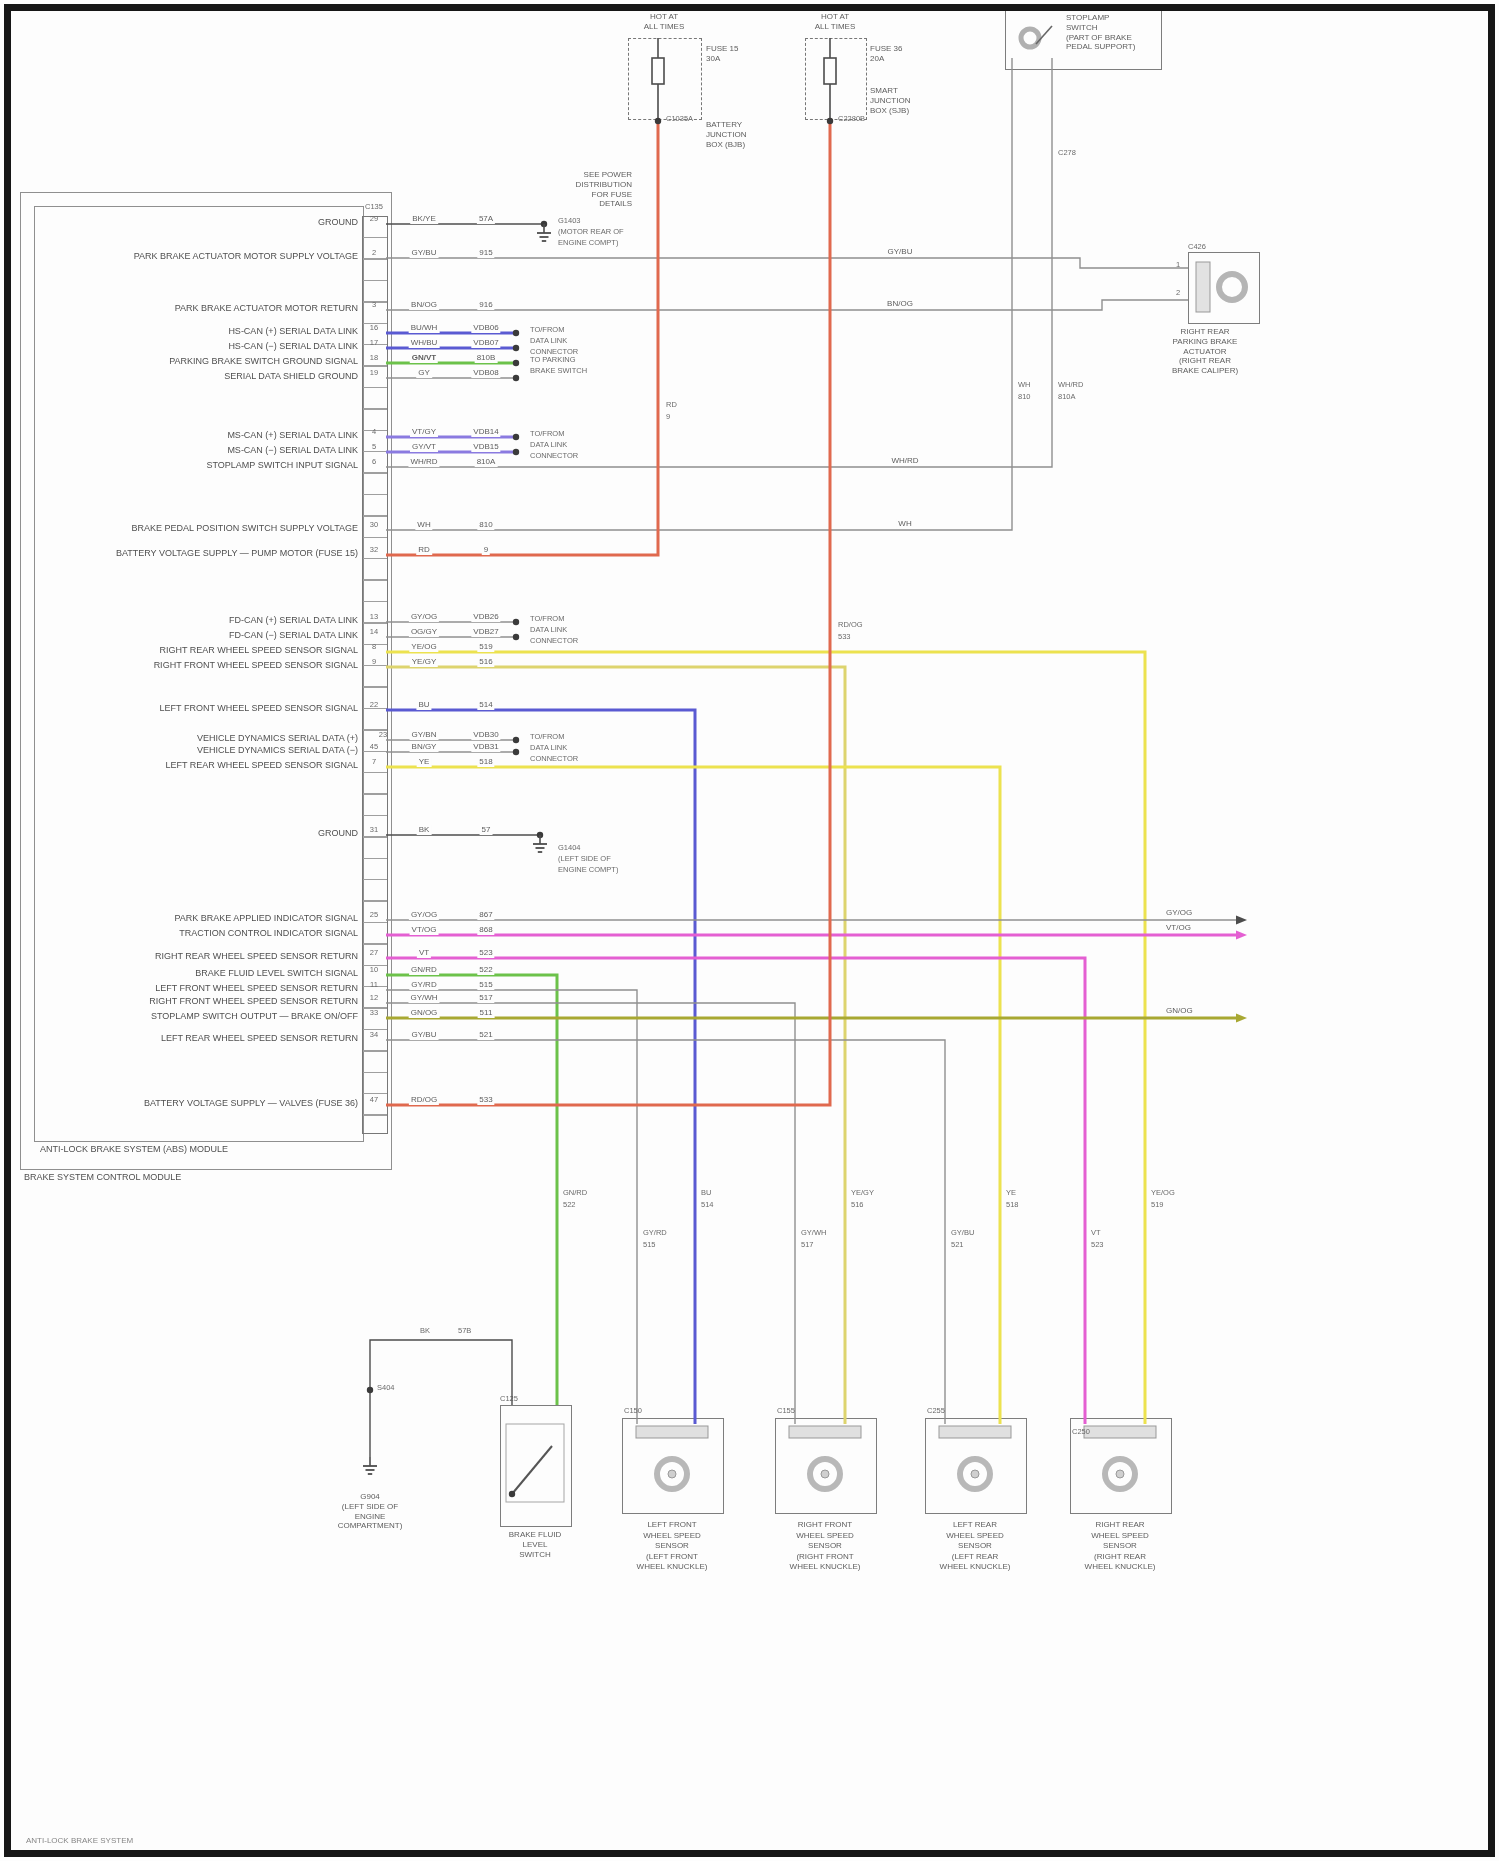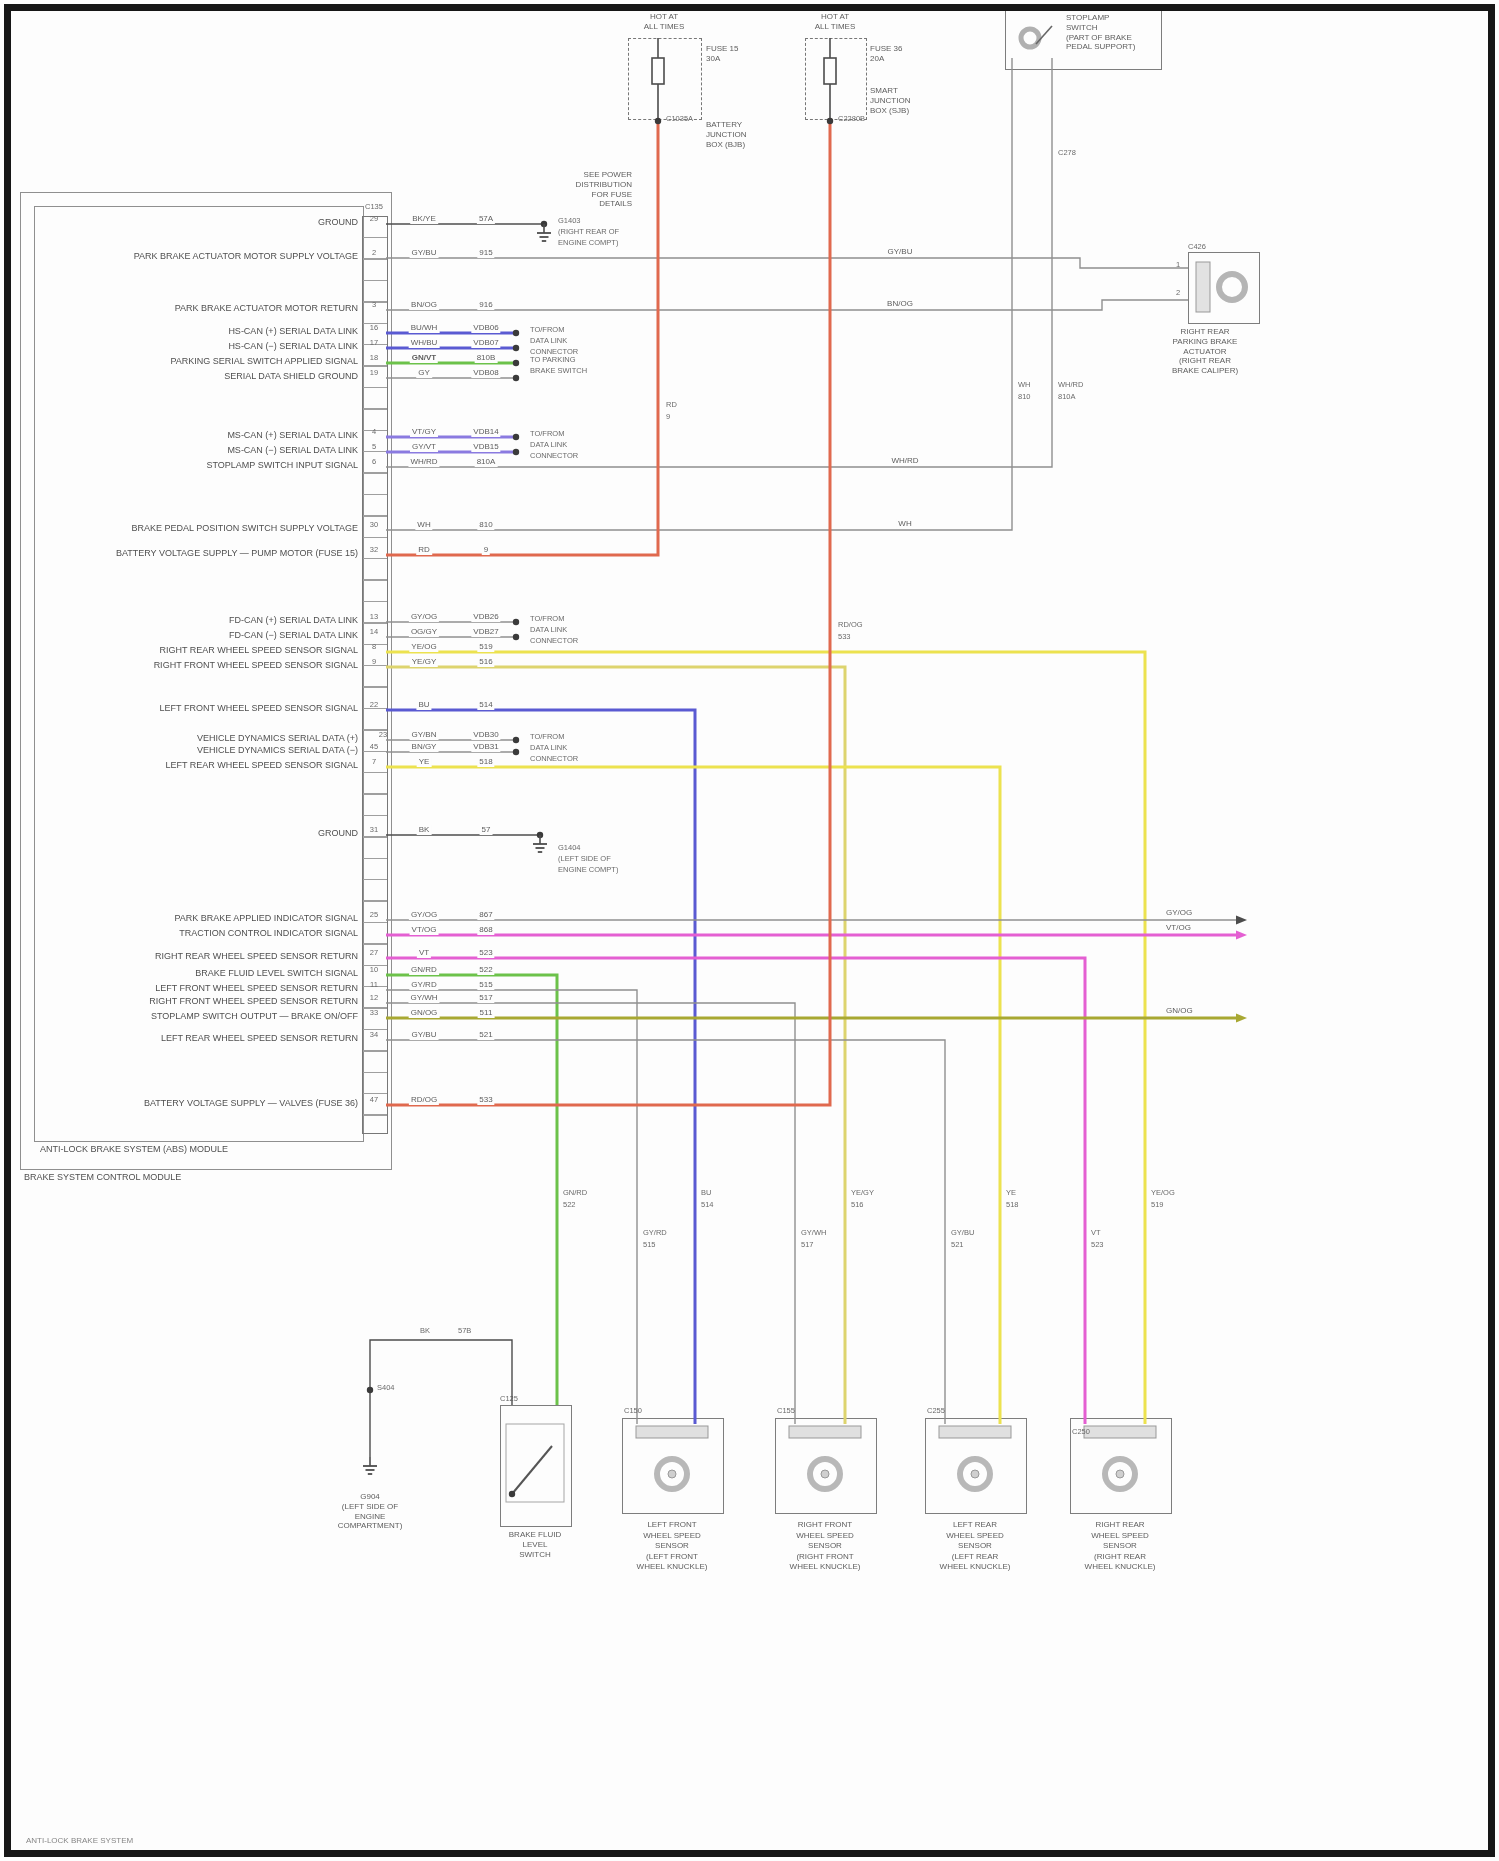--- a/index.html
+++ b/index.html
@@ -154,21 +154,21 @@
       <rect x="1084" y="1426" width="72" height="12" fill="#e0e0e0" stroke="#999" stroke-width="1"></rect>
       <circle cx="1120" cy="1474" r="15" fill="none" stroke="#b8b8b8" stroke-width="6"></circle>
       <circle cx="1120" cy="1474" r="4" fill="#cfcfcf" stroke="#999" stroke-width="1"></circle>
     </svg>
   <div id="labels">
       <div class="t r" style="left: 26px; top: 217px; width: 332px;">GROUND</div>
       <div class="t xs c" style="left: 374px; top: 214px;">29</div>
       <div class="t s c wl" style="left: 424px; top: 214px;">BK/YE</div>
       <div class="t s c wl" style="left: 486px; top: 214px;">57A</div>
       <div class="t xs" style="left: 558px; top: 216px;">G1403</div>
-      <div class="t xs" style="left: 558px; top: 227px;">(RIGHT REAR OF</div>
+      <div class="t xs" style="left: 558px; top: 227px;">(MOTOR REAR OF</div>
       <div class="t xs" style="left: 558px; top: 238px;">ENGINE COMPT)</div>
       <div class="t r" style="left: 26px; top: 251px; width: 332px;">PARK BRAKE ACTUATOR MOTOR SUPPLY VOLTAGE</div>
       <div class="t xs c" style="left: 374px; top: 248px;">2</div>
       <div class="t s c wl" style="left: 424px; top: 248px;">GY/BU</div>
       <div class="t s c wl" style="left: 486px; top: 248px;">915</div>
       <div class="t s c wl" style="left: 900px; top: 247px;">GY/BU</div>
       <div class="t xs" style="left: 1176px; top: 260px;">1</div>
       <div class="t r" style="left: 26px; top: 303px; width: 332px;">PARK BRAKE ACTUATOR MOTOR RETURN</div>
       <div class="t xs c" style="left: 374px; top: 300px;">3</div>
       <div class="t s c wl" style="left: 424px; top: 300px;">BN/OG</div>
@@ -179,21 +179,21 @@
       <div class="t xs c" style="left: 374px; top: 323px;">16</div>
       <div class="t s c wl" style="left: 424px; top: 323px;">BU/WH</div>
       <div class="t s c wl" style="left: 486px; top: 323px;">VDB06</div>
       <div class="t xs" style="left: 530px; top: 325px;">TO/FROM</div>
       <div class="t xs" style="left: 530px; top: 336px;">DATA LINK</div>
       <div class="t xs" style="left: 530px; top: 347px;">CONNECTOR</div>
       <div class="t r" style="left: 26px; top: 341px; width: 332px;">HS-CAN (−) SERIAL DATA LINK</div>
       <div class="t xs c" style="left: 374px; top: 338px;">17</div>
       <div class="t s c wl" style="left: 424px; top: 338px;">WH/BU</div>
       <div class="t s c wl" style="left: 486px; top: 338px;">VDB07</div>
-      <div class="t r" style="left: 26px; top: 356px; width: 332px;">PARKING SERIAL SWITCH APPLIED SIGNAL</div>
+      <div class="t r" style="left: 26px; top: 356px; width: 332px;">PARKING BRAKE SWITCH GROUND SIGNAL</div>
       <div class="t xs c" style="left: 374px; top: 353px;">18</div>
       <div class="t s c wl" style="left: 424px; top: 353px; font-weight: bold;">GN/VT</div>
       <div class="t s c wl" style="left: 486px; top: 353px;">810B</div>
       <div class="t xs" style="left: 530px; top: 355px;">TO PARKING</div>
       <div class="t xs" style="left: 530px; top: 366px;">BRAKE SWITCH</div>
       <div class="t r" style="left: 26px; top: 371px; width: 332px;">SERIAL DATA SHIELD GROUND</div>
       <div class="t xs c" style="left: 374px; top: 368px;">19</div>
       <div class="t s c wl" style="left: 424px; top: 368px;">GY</div>
       <div class="t s c wl" style="left: 486px; top: 368px;">VDB08</div>
       <div class="t r" style="left: 26px; top: 430px; width: 332px;">MS-CAN (+) SERIAL DATA LINK</div>

